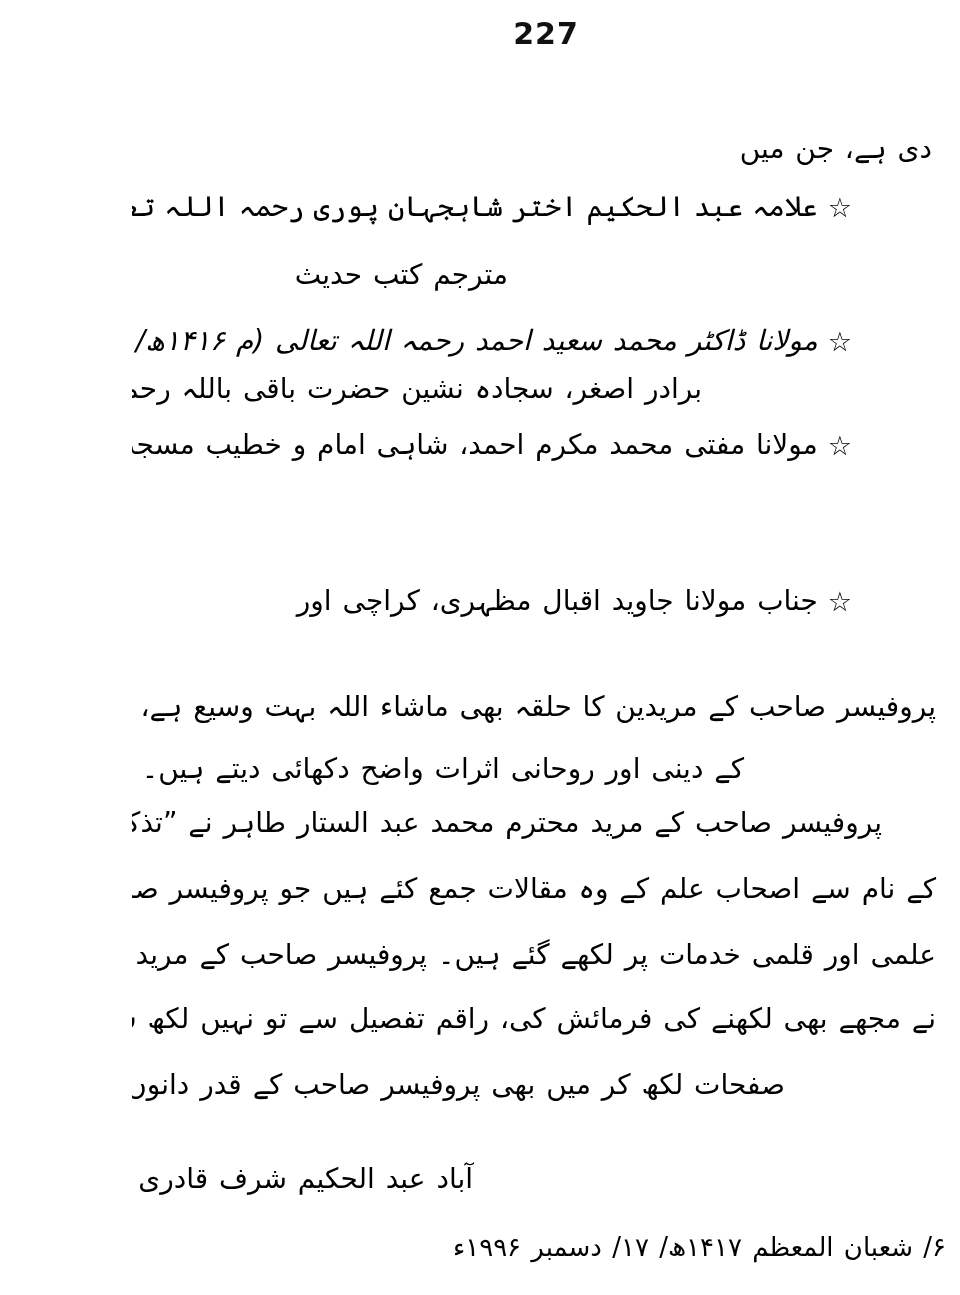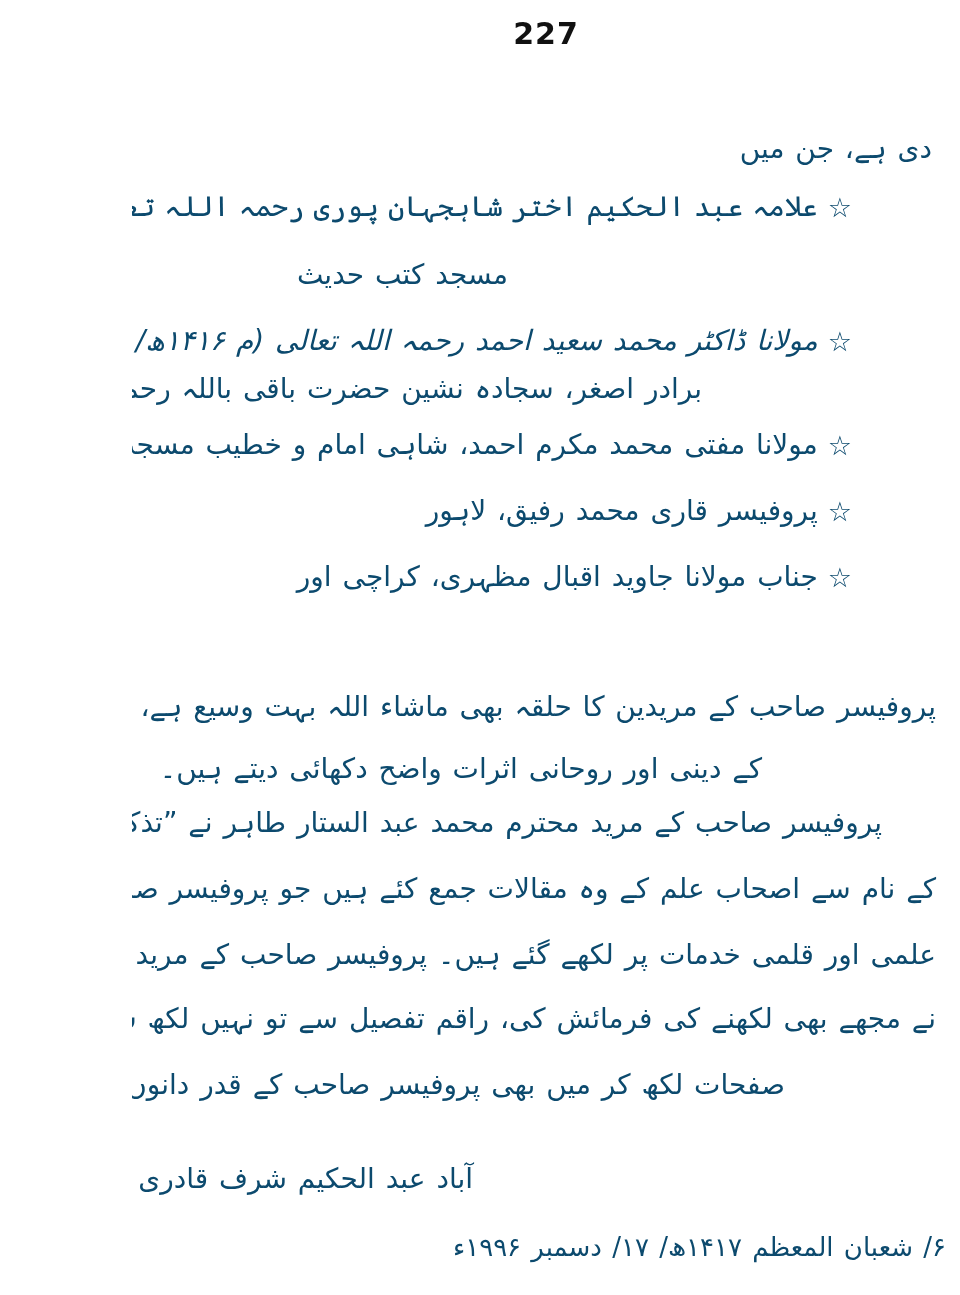--- a/index.html
+++ b/index.html
@@ -30,21 +30,21 @@
     direction: ltr;
     font-family: "DejaVu Sans", sans-serif;
   }
   .line {
     position: absolute;
     direction: rtl;
     white-space: nowrap;
     font-size: 28px;
     line-height: 1.2;
     word-spacing: 2px;
-    color: #0c4a6e;
+    color: #000000;
   }
   .star {
     display: inline-block;
     font-size: 27px;
     margin-left: 10px;
     transform: translateY(1px);
   }
   .date-line {
     font-size: 26px;
   }
@@ -57,42 +57,39 @@
 
 <div class="page">
 
   <div class="page-number">227</div>
 
   <div class="line" style="top:132px; right:28px;">دی ہے، جن میں</div>
 
   <div class="line" style="top:190px; right:108px;font-family:Liberation Serif, serif;">
     <span class="star">☆</span><span>علامہ عبد الحکیم اختر شاہجہان پوری رحمہ اللہ تعالی (م ۱۹۹۲ء)</span>
   </div>
-  <div class="line" style="top:258px; right:452px;">مسجد کتب حدیث</div>
+  <div class="line" style="top:258px; right:452px;">مترجم کتب حدیث</div>
 
   <div class="line" style="top:324px; right:108px;font-style:italic;">
     <span class="star">☆</span><span>مولانا ڈاکٹر محمد سعید احمد رحمہ اللہ تعالی (م ۱۴۱۶ھ/ ۱۹۹۶ء)</span>
   </div>
   <div class="line" style="top:372px; right:258px;">برادر اصغر، سجادہ نشین حضرت باقی باللہ رحمہ اللہ تعالی</div>
 
   <div class="line" style="top:428px; right:108px;">
     <span class="star">☆</span><span>مولانا مفتی محمد مکرم احمد، شاہی امام و خطیب مسجد جامع فتح پوری، دہلی۔</span>
   </div>
 
-  <div class="line" style="top:494px; right:108px;">
-    <span class="star">☆</span><span>پروفیسر قاری محمد رفیق، لاہور</span>
-  </div>
 
-  <div class="line" style="top:560px; right:108px;">
+  <div class="line" style="top:584px; right:108px;">
     <span class="star">☆</span><span>جناب مولانا جاوید اقبال مظہری، کراچی اور</span>
   </div>
 
 
   <div class="line" style="top:690px; right:24px;">پروفیسر صاحب کے مریدین کا حلقہ بھی ماشاء اللہ بہت وسیع ہے، اور ان میں تربیت</div>
-  <div class="line" style="top:752px; right:198px;">کے دینی اور روحانی اثرات واضح دکھائی دیتے ہیں۔</div>
+  <div class="line" style="top:752px; right:216px;">کے دینی اور روحانی اثرات واضح دکھائی دیتے ہیں۔</div>
 
   <div class="line" style="top:806px; right:78px;">پروفیسر صاحب کے مرید محترم محمد عبد الستار طاہر نے ”تذکار حضرت مسعود ملت“</div>
   <div class="line" style="top:872px; right:24px;">کے نام سے اصحاب علم کے وہ مقالات جمع کئے ہیں جو پروفیسر صاحب کی شخصیت اور ان کی</div>
   <div class="line" style="top:938px; right:24px;">علمی اور قلمی خدمات پر لکھے گئے ہیں۔ پروفیسر صاحب کے مرید محترم محمد سعید مجاہد آباد، لاہور</div>
   <div class="line" style="top:1002px; right:24px;">نے مجھے بھی لکھنے کی فرمائش کی، راقم تفصیل سے تو نہیں لکھ سکا، تاہم اللہ تعالی کا شکر ہے کہ چند</div>
   <div class="line" style="top:1068px; right:175px;">صفحات لکھ کر میں بھی پروفیسر صاحب کے قدر دانوں کے زمرے میں شامل ہو گیا ہوں۔</div>
 
   <div class="line signature-line" style="top:1162px; right:487px;">آباد عبد الحکیم شرف قادری</div>
 
   <div class="line date-line" style="top:1232px; right:14px;">۶/ شعبان المعظم ۱۴۱۷ھ/ ۱۷/ دسمبر ۱۹۹۶ء</div>

